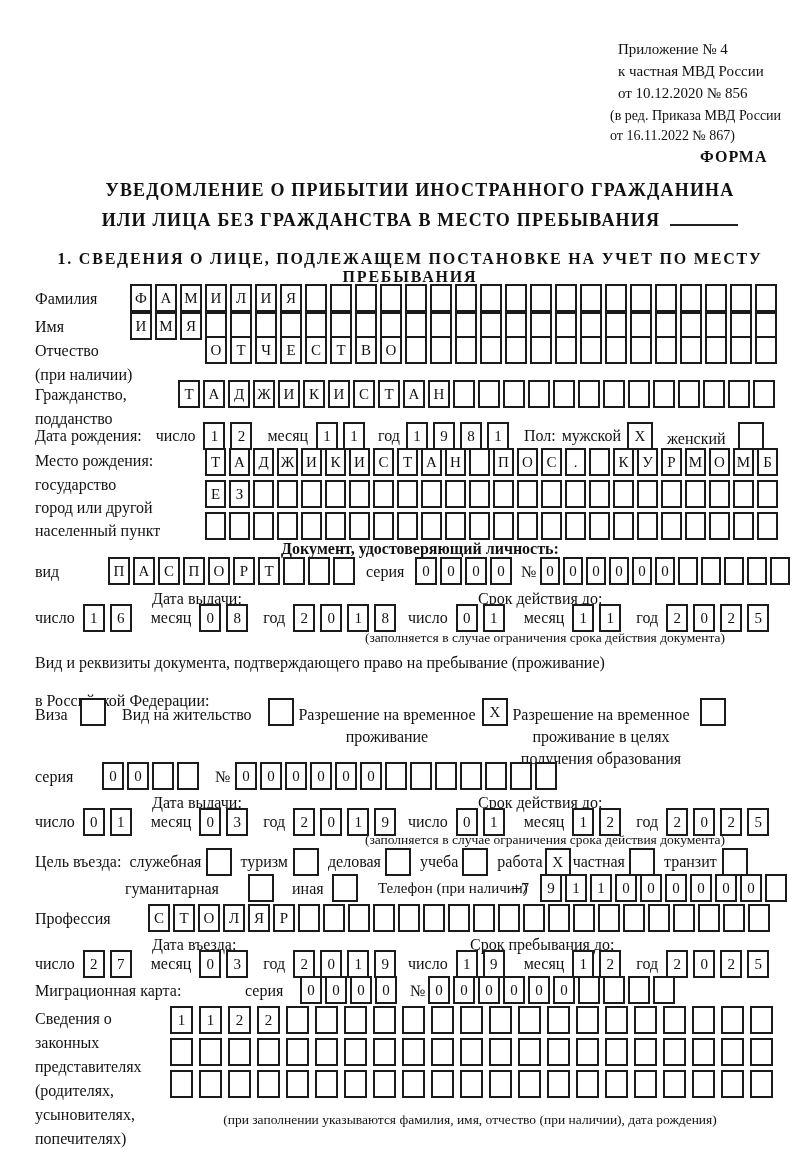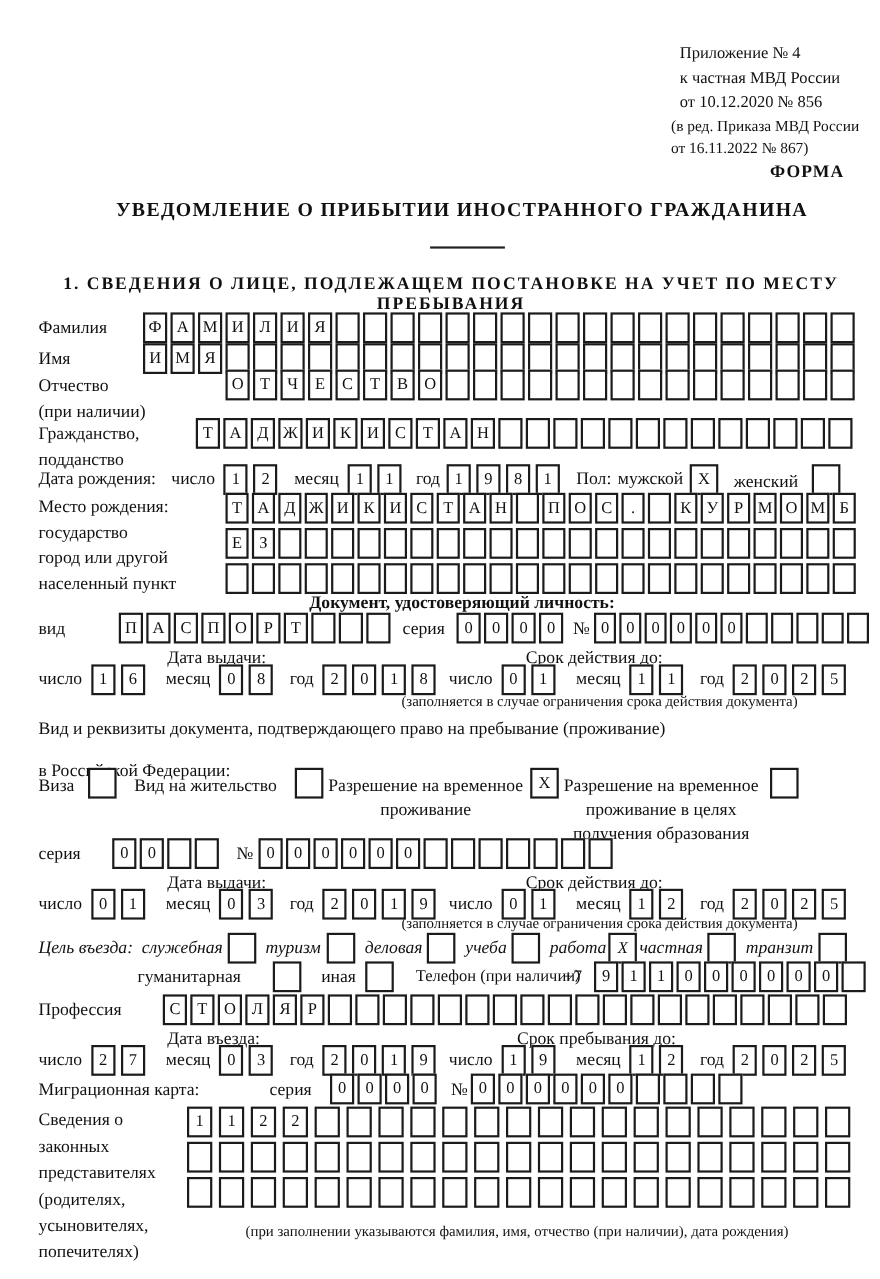--- a/index.html
+++ b/index.html
@@ -45,21 +45,21 @@
   <div class="refline">от 10.12.2020 № 856</div>
 </div>
 <div class="abs" style="left:610px;top:106px;">
   <div class="refline2">(в ред. Приказа МВД России</div>
   <div class="refline2">от 16.11.2022 № 867)</div>
 </div>
 <div class="abs bold" style="left:700px;top:148px;font-size:16px;letter-spacing:1px;">ФОРМА</div>
 
 <div class="abs bold center" style="left:40px;top:180px;width:760px;font-size:18px;letter-spacing:1.2px;">УВЕДОМЛЕНИЕ О ПРИБЫТИИ ИНОСТРАННОГО ГРАЖДАНИНА</div>
 <div class="abs bold center" style="left:40px;top:206px;width:760px;font-size:18px;letter-spacing:1.2px;">
-  <span class="blank-line"></span>
+  <span>ИЛИ ЛИЦА БЕЗ ГРАЖДАНСТВА В МЕСТО ПРЕБЫВАНИЯ</span><span class="blank-line"></span>
 </div>
 
 <div class="abs bold center" style="left:30px;top:250px;width:760px;font-size:16px;letter-spacing:1.8px;">1. СВЕДЕНИЯ О ЛИЦЕ, ПОДЛЕЖАЩЕМ ПОСТАНОВКЕ НА УЧЕТ ПО МЕСТУ ПРЕБЫВАНИЯ</div>
 
 <div class="abs lbl" style="left:35px;top:290px;">Фамилия</div>
 <div class="abs boxes" style="left:130px;top:284px;">
     <span class="cell">Ф</span>
     <span class="cell">А</span>
     <span class="cell">М</span>
     <span class="cell">И</span>
@@ -444,21 +444,21 @@
   <span class="lbl gap" style="margin-left:10px;">год</span>
   <span class="boxes date">
       <span class="cell">2</span>
       <span class="cell">0</span>
       <span class="cell">2</span>
       <span class="cell">5</span>
     </span>
 </div>
 <div class="abs note center" style="left:340px;top:832px;width:410px;">(заполняется в случае ограничения срока действия документа)</div>
 
-<div class="abs inline-row" style="left:35px;top:848px;font-style:italic;">
+<div class="abs inline-row" style="left:35px;top:848px;">
   <span class="optlbl" style="margin-right:8px;">Цель въезда:</span>
   <span class="optlbl" style="margin-right:5px;">служебная</span>
   <span class="checkbox"></span>
   <span class="optlbl" style="margin:0 5px 0 8px;">туризм</span>
   <span class="checkbox"></span>
   <span class="optlbl" style="margin:0 4px 0 9px;">деловая</span>
   <span class="checkbox"></span>
   <span class="optlbl" style="margin:0 4px 0 9px;">учеба</span>
   <span class="checkbox"></span>
   <span class="optlbl" style="margin:0 2px 0 9px;">работа</span>

